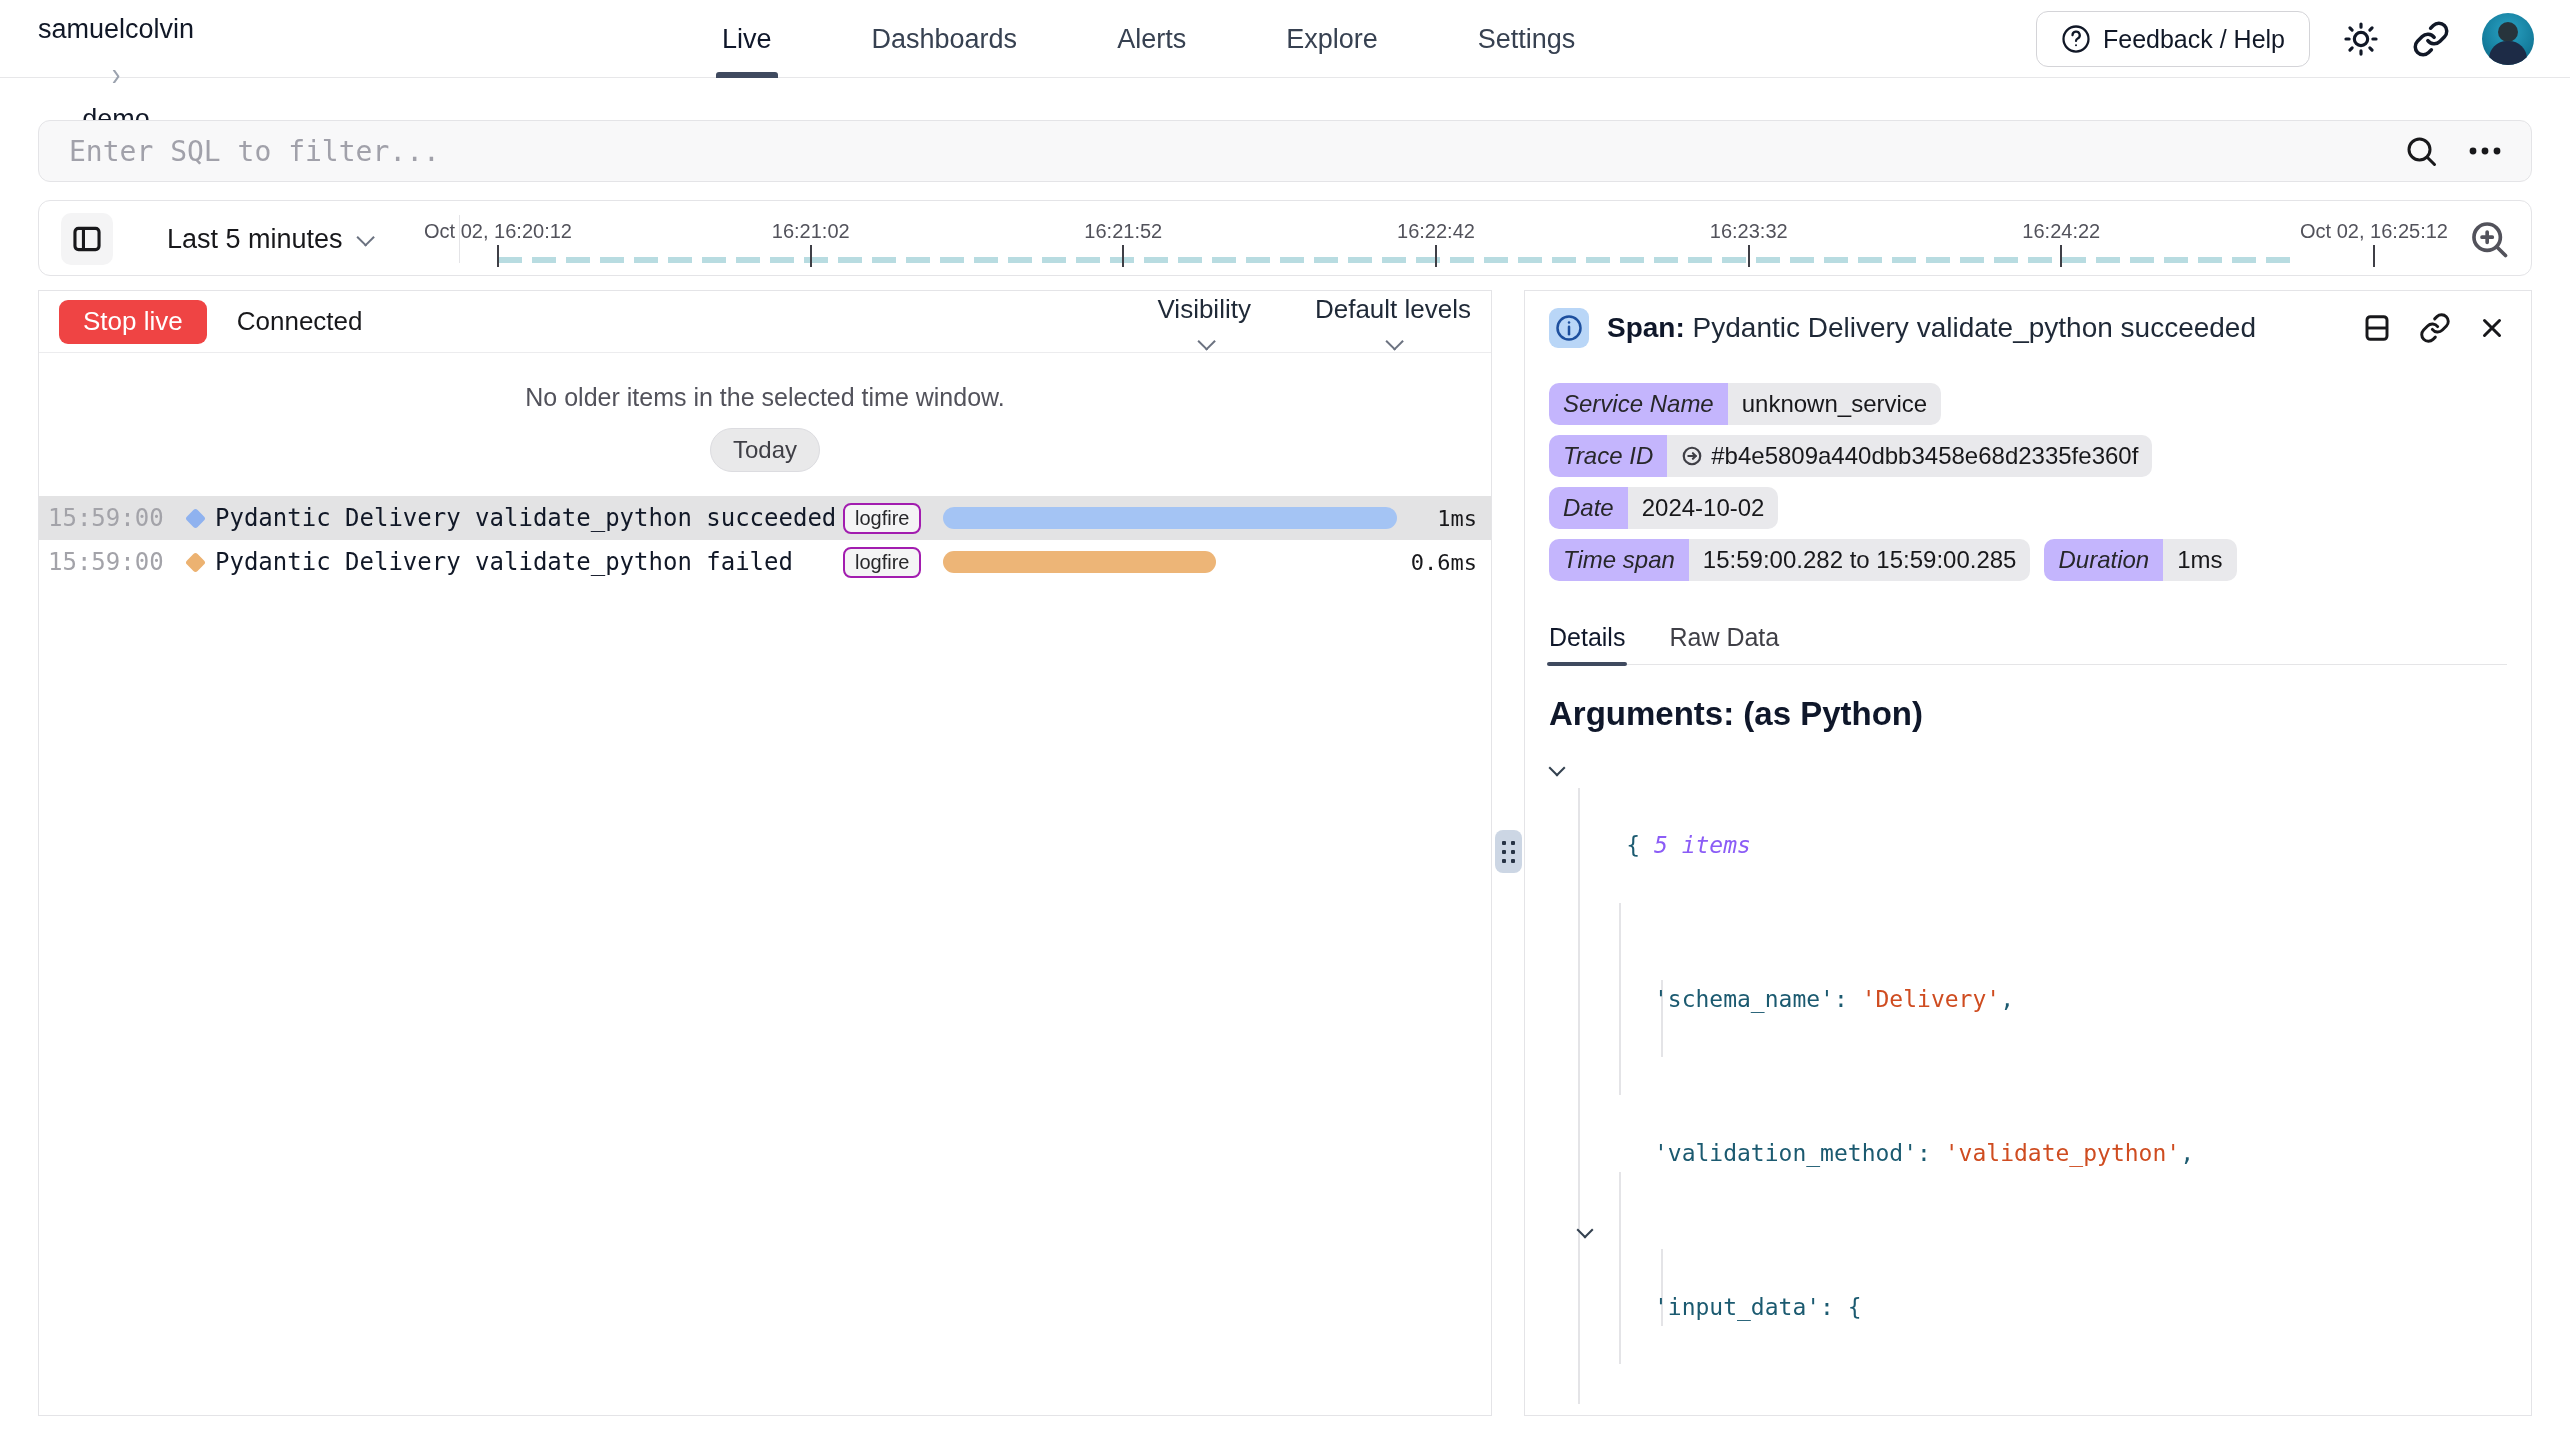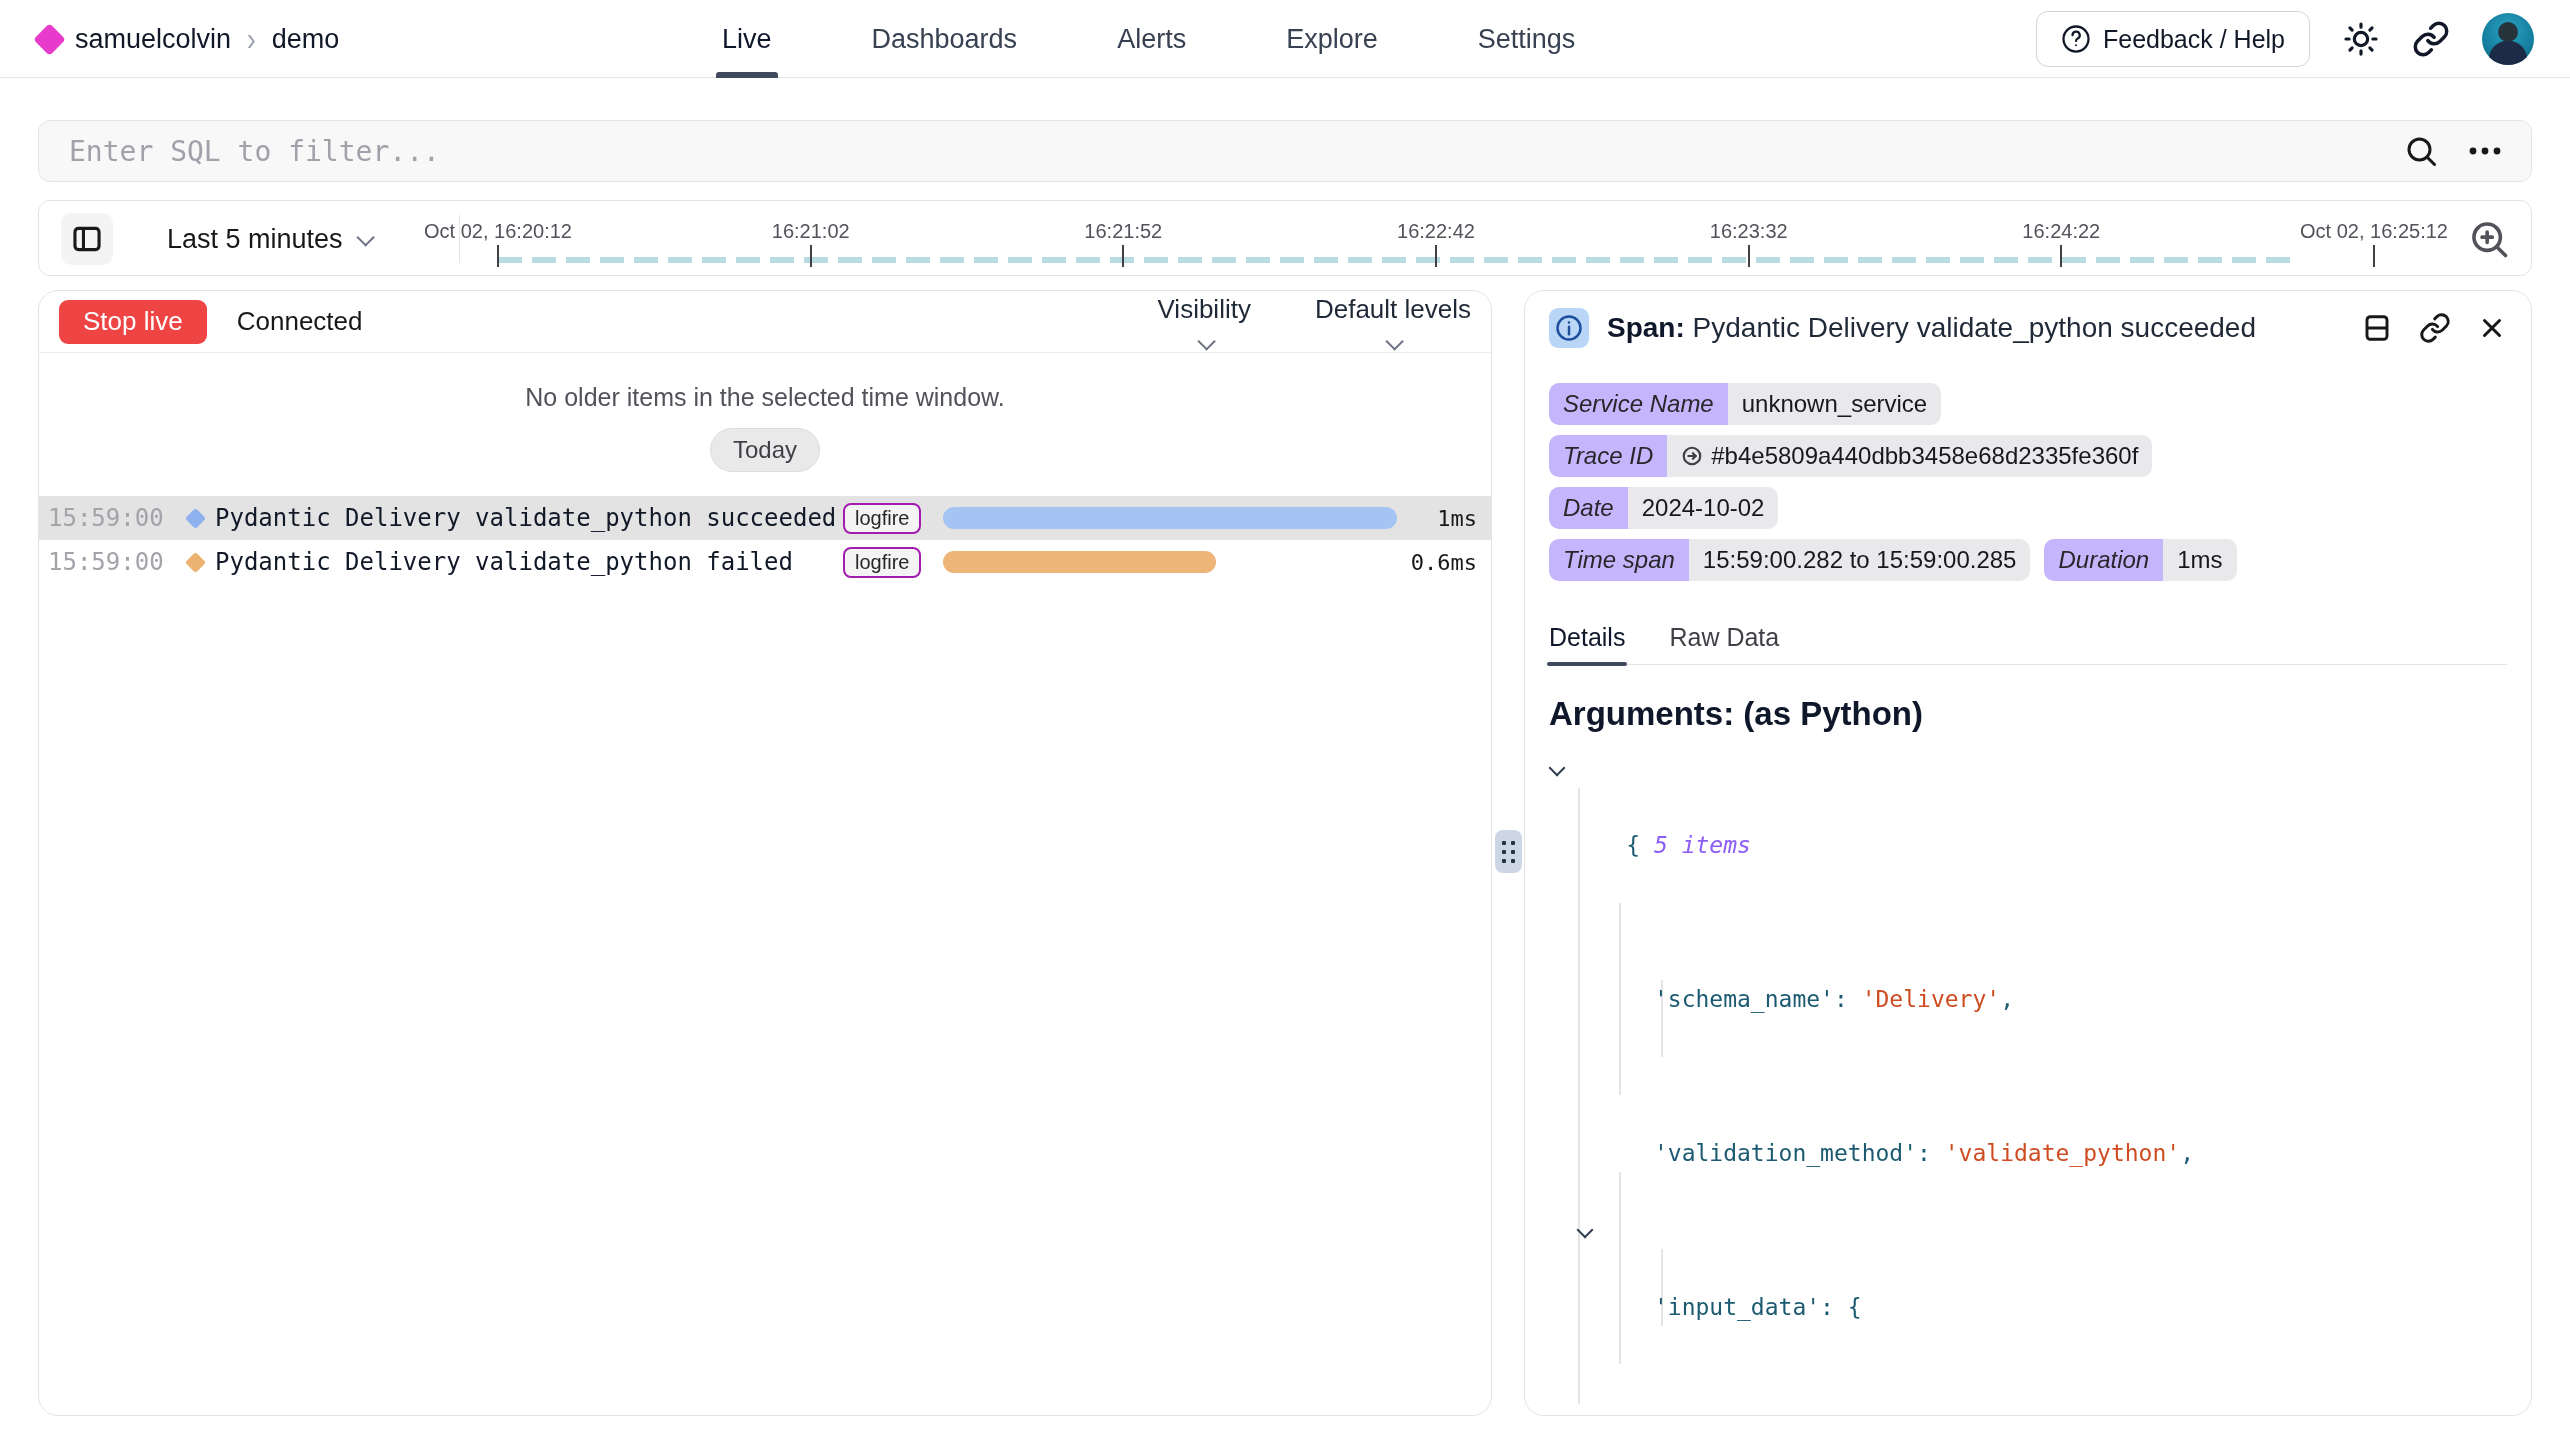--- a/index.html
+++ b/index.html
@@ -3,21 +3,21 @@
 <meta charset="utf-8">
 <style>
   * { margin:0; padding:0; box-sizing:border-box; }
   html,body { width:2570px; height:1444px; background:#ffffff; overflow:hidden;
     font-family:"Liberation Sans", sans-serif; color:#18181b; }
   .mono { font-family:"DejaVu Sans Mono", monospace; }
 
   
   .navbar { position:absolute; left:0; top:0; width:2570px; height:78px;
     border-bottom:1px solid #e7e7e9; background:#fff; display:flex; align-items:center; }
-  .brand { position:absolute; left:38px; top:0; height:78px; display:flex; align-items:center; gap:14px; }
+  .brand { position:absolute; left:38px; top:0; height:78px; display:flex; align-items:center; gap:14px;flex-direction:column; }
   .logo-diamond { width:23px; height:23px; background:#e83acb; transform:rotate(45deg); border-radius:4px; }
   .brand-org, .brand-project { font-size:27px; color:#111827; }
   .brand-sep { font-size:26px; color:#9ca3af; transform:scaleY(1.25); padding:0 2px; }
   .main-nav { position:absolute; left:722px; top:0; height:78px; display:flex; gap:100px; }
   .nav-tab { position:relative; height:78px; display:flex; align-items:center; cursor:pointer; }
   .nav-tab span { font-size:27px; color:#374151; }
   .nav-tab.active span { color:#0f172a; font-weight:500; }
   .nav-tab.active::after { content:''; position:absolute; left:-6px; right:-6px; bottom:0;
     height:6px; background:#3f4a5f; border-radius:3px 3px 0 0; }
   .nav-right { position:absolute; right:36px; top:0; height:78px; display:flex; align-items:center; gap:32px; }
@@ -51,21 +51,21 @@
   .timeline { position:absolute; left:459px; top:0; width:1876px; height:76px; }
   .tl-dash { position:absolute; left:0; bottom:14px; width:96%; height:6px;
     background:repeating-linear-gradient(90deg,#b8dce1 0 24px,transparent 24px 34px); }
   .tick { position:absolute; bottom:0; width:0; }
   .tick-mark { position:absolute; left:-1px; bottom:10px; width:2px; height:22px; background:#3f3f46; }
   .tick-label { position:absolute; bottom:34px; left:0; transform:translateX(-50%); white-space:nowrap;
     font-size:20px; color:#52525b; font-stretch:condensed; }
   .zoom-btn { position:absolute; right:20px; top:16px; background:none; border:none; cursor:pointer; }
 
   
-  .pane { position:absolute; top:290px; height:1126px; border:1px solid #e4e4e7; border-radius:20px;
+  .pane { position:absolute; top:290px; height:1126px; border:1px solid #e4e4e7; border-radius:0;
     background:#fff; overflow:hidden; }
   .live-pane { left:38px; width:1454px; }
   .detail-pane { left:1524px; width:1008px; }
   .drag-handle { position:absolute; left:1495px; top:830px; width:27px; height:43px; background:#ccd6e4;
     border-radius:8px; display:grid; grid-template-columns:repeat(2,4px); grid-template-rows:repeat(3,4px);
     gap:5px; place-content:center; cursor:col-resize; z-index:5; }
   .drag-handle i { width:4px; height:4px; background:#273345; border-radius:1px; }
 
   
   .live-header { height:62px; border-bottom:1px solid #ececee; display:flex; align-items:center; padding:0 20px; }

